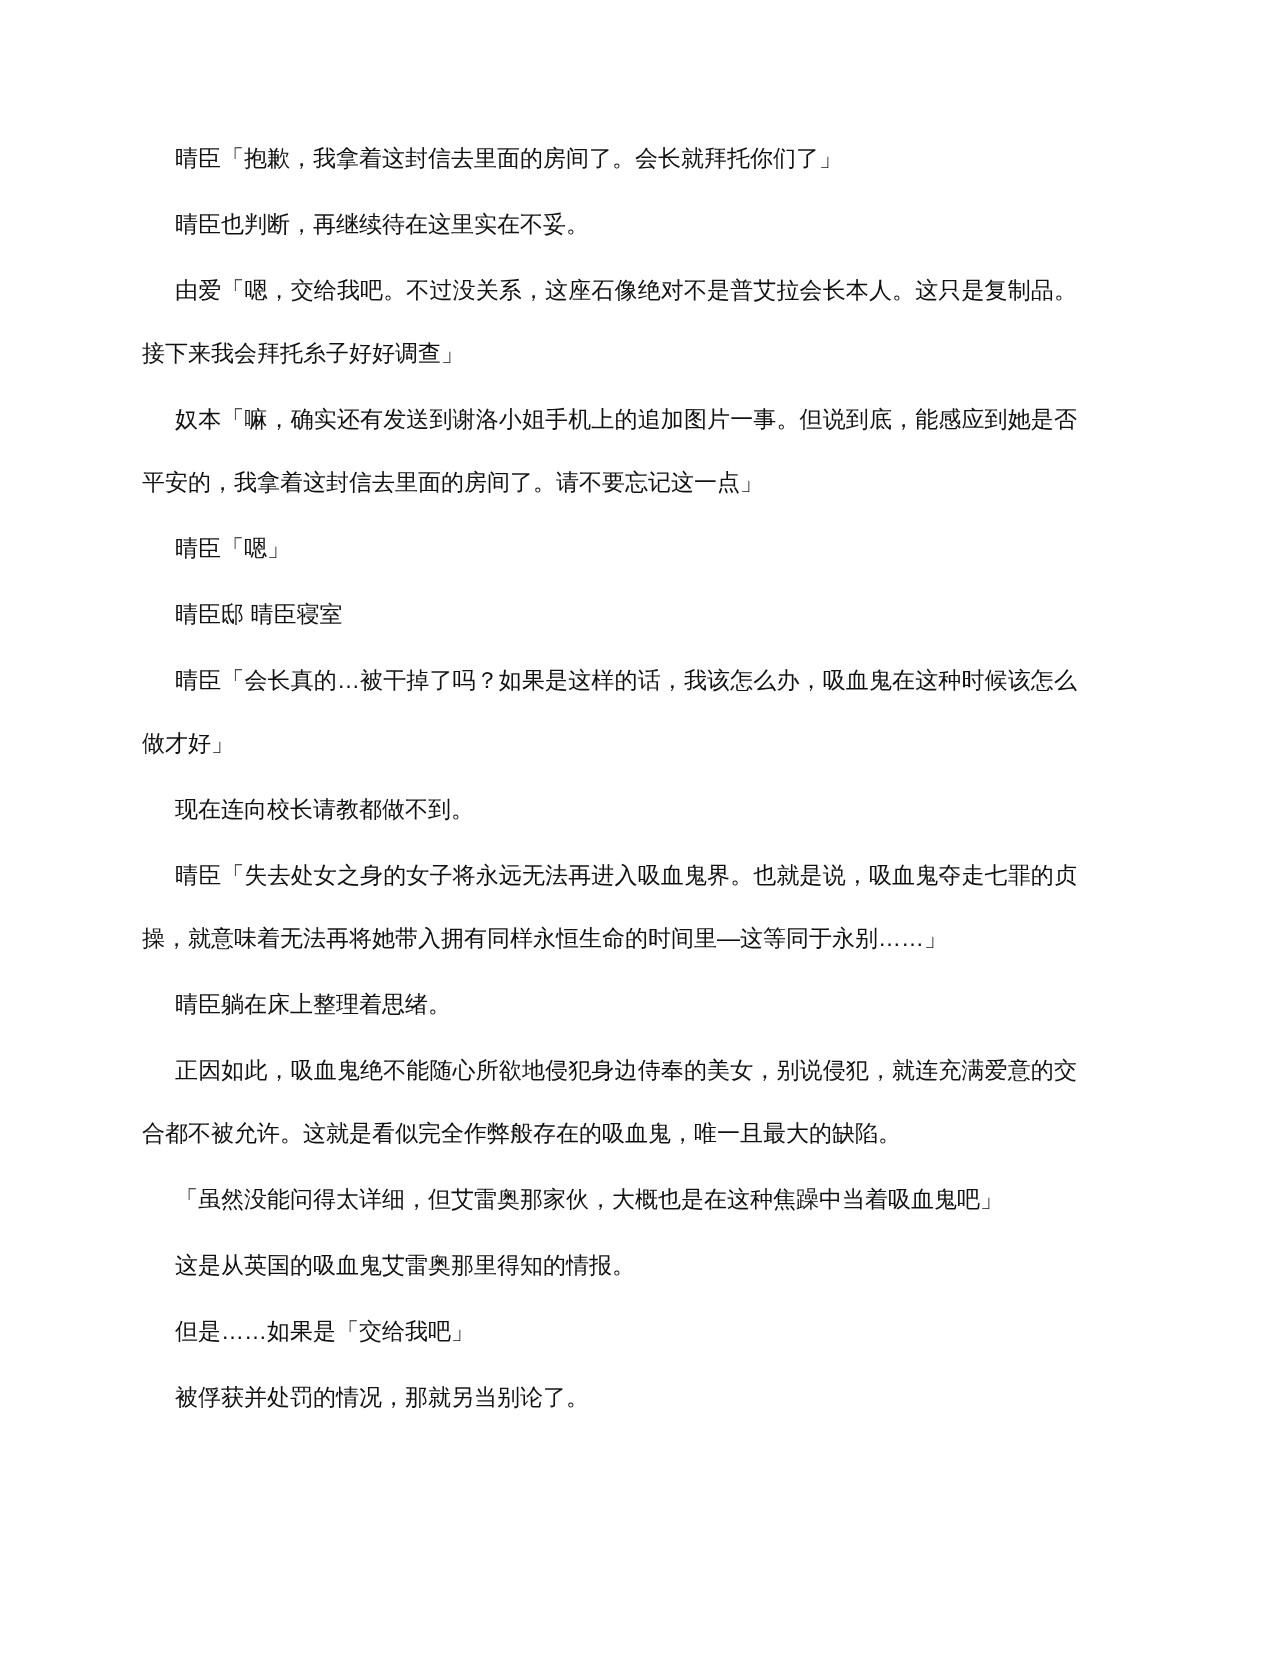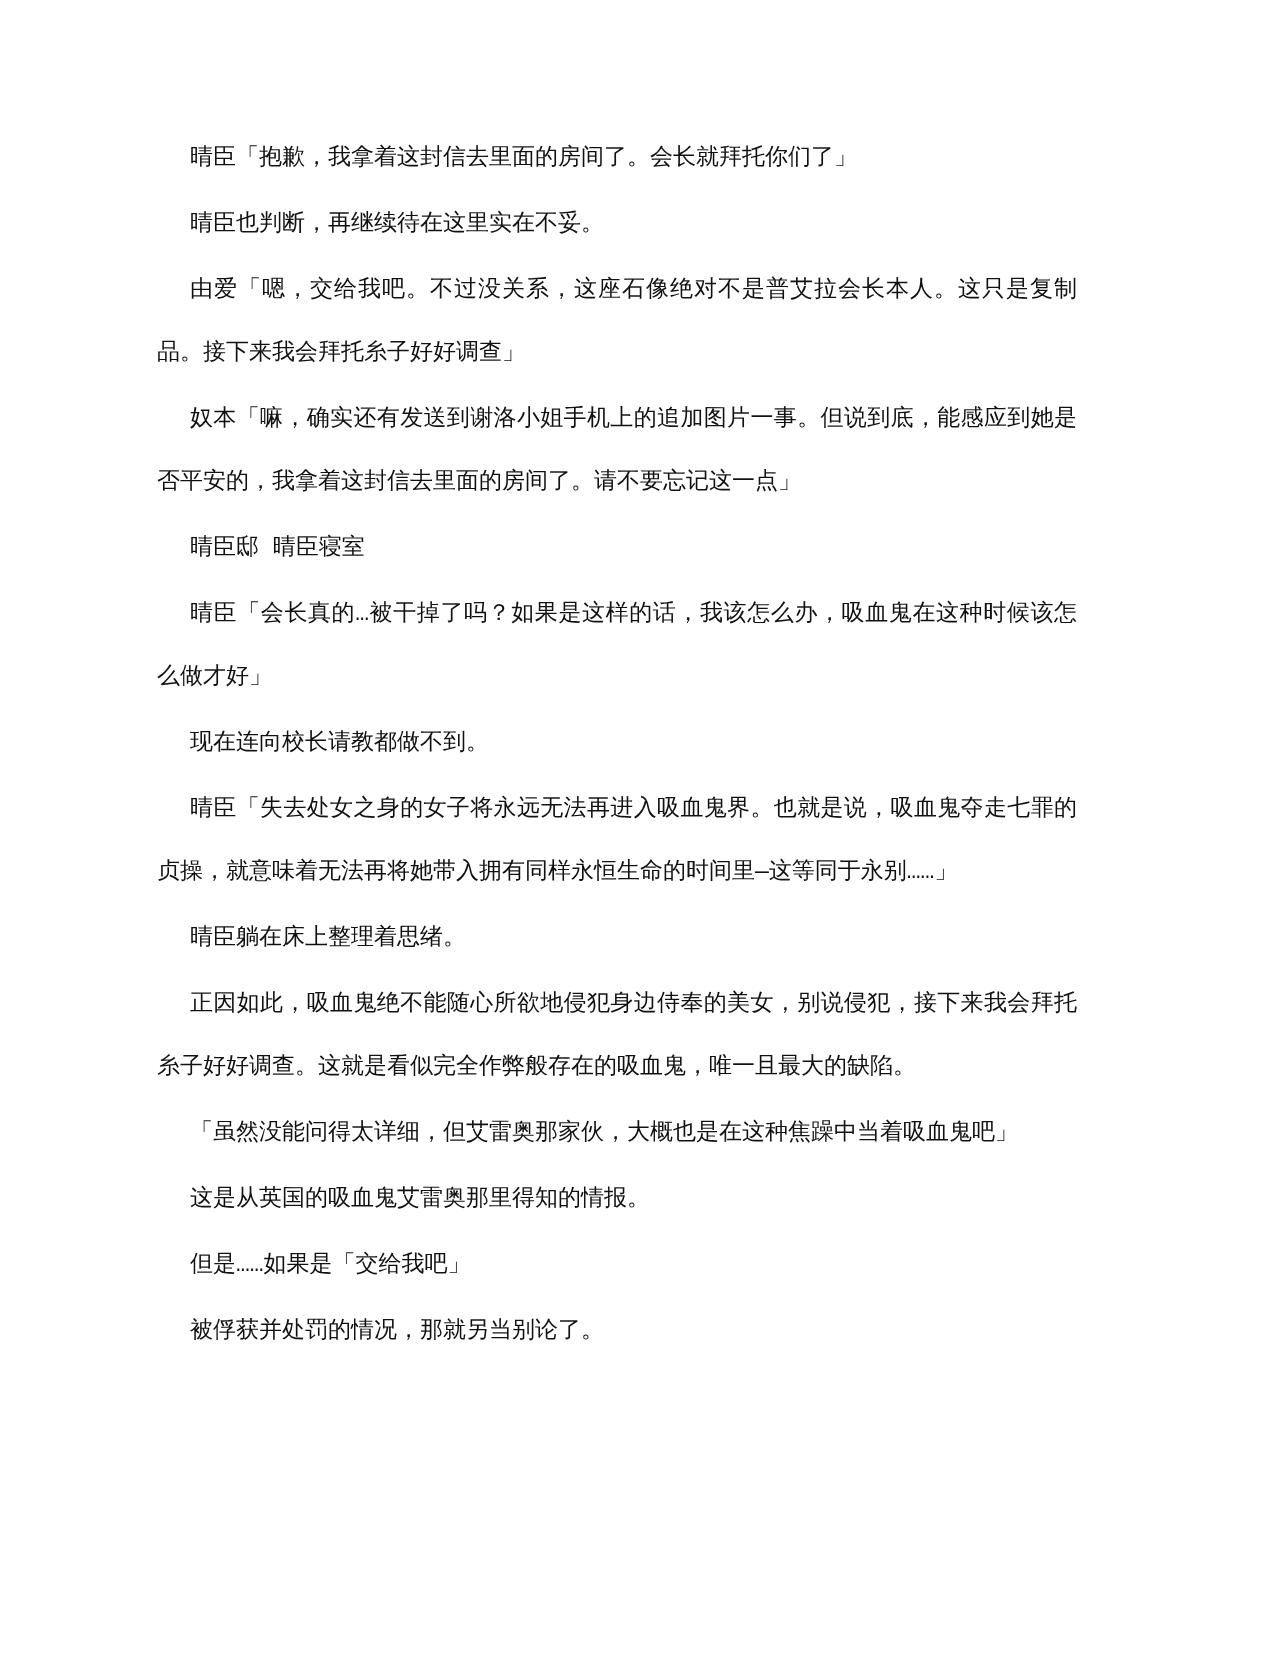--- a/index.html
+++ b/index.html
@@ -22,42 +22,42 @@
     position: absolute;
     left: 142px;
     top: 127px;
     width: 935px;
     color: #111111;
     font-family: "Liberation Sans", "DejaVu Sans", sans-serif;
     font-size: 23px;
     font-weight: 500;
   }
   .content p {
-    margin: 0 0 3px 15px;
+    margin: 0 0 3px 0;
     line-height: 63px;
     text-indent: 33px;
     word-break: break-all;
     overflow-wrap: anywhere;
     text-align: justify;
-    font-family: Liberation Mono, monospace;
   }
 </style>
 </head>
 <body>
 
 <div class="page">
   <div class="content">
       <p>晴臣「抱歉，我拿着这封信去里面的房间了。会长就拜托你们了」</p>
       <p>晴臣也判断，再继续待在这里实在不妥。</p>
       <p>由爱「嗯，交给我吧。不过没关系，这座石像绝对不是普艾拉会长本人。这只是复制品。接下来我会拜托糸子好好调查」</p>
       <p>奴本「嘛，确实还有发送到谢洛小姐手机上的追加图片一事。但说到底，能感应到她是否平安的，我拿着这封信去里面的房间了。请不要忘记这一点」</p>
+      <p>晴臣「嗯」</p>
       <p>晴臣邸 晴臣寝室</p>
       <p>晴臣「会长真的…被干掉了吗？如果是这样的话，我该怎么办，吸血鬼在这种时候该怎么做才好」</p>
       <p>现在连向校长请教都做不到。</p>
       <p>晴臣「失去处女之身的女子将永远无法再进入吸血鬼界。也就是说，吸血鬼夺走七罪的贞操，就意味着无法再将她带入拥有同样永恒生命的时间里—这等同于永别……」</p>
       <p>晴臣躺在床上整理着思绪。</p>
-      <p>正因如此，吸血鬼绝不能随心所欲地侵犯身边侍奉的美女，别说侵犯，接下来我会拜托糸子好好调查。这就是看似完全作弊般存在的吸血鬼，唯一且最大的缺陷。</p>
+      <p>正因如此，吸血鬼绝不能随心所欲地侵犯身边侍奉的美女，别说侵犯，就连充满爱意的交合都不被允许。这就是看似完全作弊般存在的吸血鬼，唯一且最大的缺陷。</p>
       <p>「虽然没能问得太详细，但艾雷奥那家伙，大概也是在这种焦躁中当着吸血鬼吧」</p>
       <p>这是从英国的吸血鬼艾雷奥那里得知的情报。</p>
       <p>但是……如果是「交给我吧」</p>
       <p>被俘获并处罚的情况，那就另当别论了。</p>
     </div>
 </div>
 
 </body></html>

